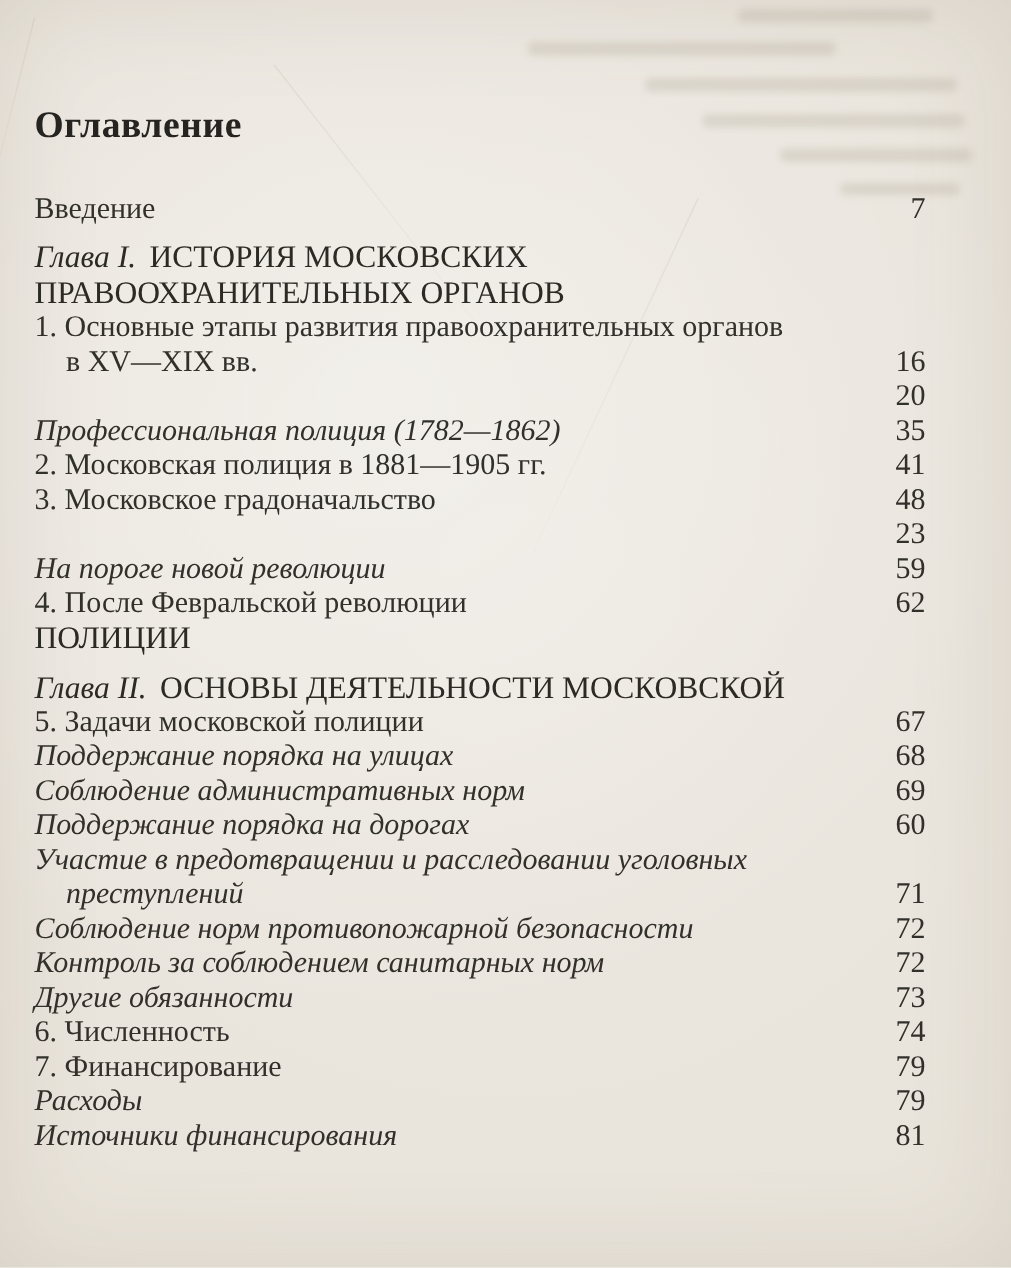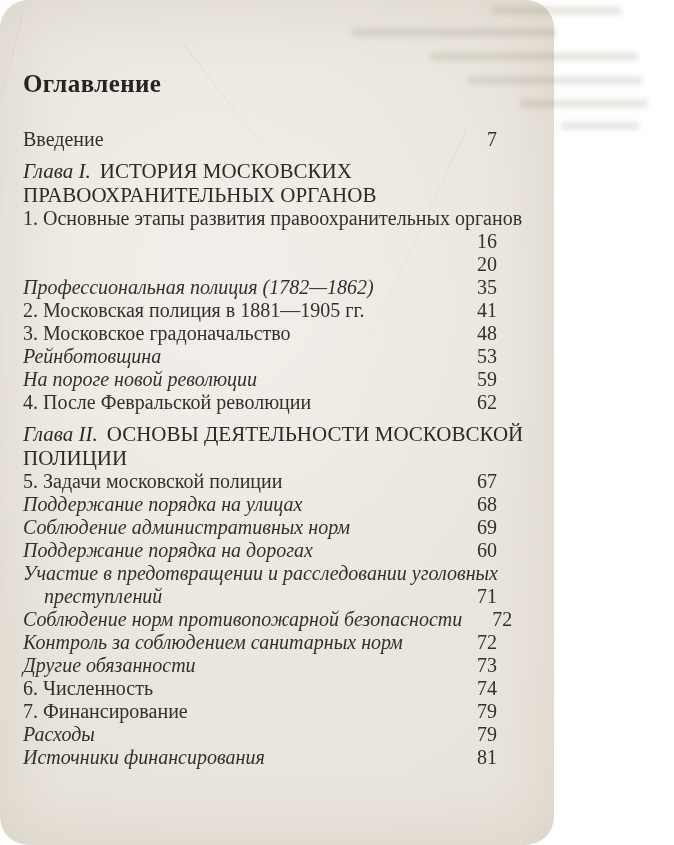--- a/index.html
+++ b/index.html
@@ -3,28 +3,27 @@
 <meta charset="utf-8">
 <style>
   html, body {
     margin: 0; padding: 0;
     width: 674px; height: 845px;
     overflow: hidden;
     font-family: "Liberation Serif", "DejaVu Serif", serif;
   }
   .page {
     position: relative;
-    width: 554px; height: 845px;
+    width: 674px; height: 845px;
     background-color: #eae6de;
     background-image:
       radial-gradient(ellipse 120% 90% at 38% 32%, rgba(255,255,255,0.35) 0%, rgba(255,255,255,0) 55%),
       radial-gradient(ellipse 140% 110% at 50% 45%, #ece8e1 0%, #e8e3da 62%, #e3dcd0 100%);
     box-shadow: inset 0 0 70px rgba(125,108,86,0.14);
     color: #32302b;
-    border-radius: 28px;
   }
   
   .ghost {
     position: absolute;
     background: rgba(148,138,120,0.20);
     border-radius: 4px;
     filter: blur(2.5px);
     pointer-events: none;
   }
   .crease {
@@ -112,20 +111,21 @@
       <span class="txt">ИСТОРИЯ МОСКОВСКИХ</span>
     </div>
     <div class="row chapter">
       <span class="txt">ПРАВООХРАНИТЕЛЬНЫХ ОРГАНОВ</span>
     </div>
 
     <div class="row">
       <span class="txt">1. Основные этапы развития правоохранительных органов</span>
     </div>
     <div class="row indent">
+      <span class="txt">в XV—XIX вв.</span>
       <span class="leader"></span>
       <span class="pg">16</span>
     </div>
 
     <div class="row it">
       <span class="leader"></span>
       <span class="pg">20</span>
     </div>
     <div class="row it">
       <span class="txt">Профессиональная полиция (1782—1862)</span>
@@ -136,42 +136,41 @@
       <span class="txt">2. Московская полиция в 1881—1905 гг.</span>
       <span class="leader"></span>
       <span class="pg">41</span>
     </div>
     <div class="row">
       <span class="txt">3. Московское градоначальство</span>
       <span class="leader"></span>
       <span class="pg">48</span>
     </div>
     <div class="row it">
-      <span class="txt">Рейнботовщина</span>
-      <span class="leader"></span>
-      <span class="pg">53</span>
+      <span class="leader"></span>
+      <span class="pg">23</span>
     </div>
     <div class="row it">
       <span class="txt">На пороге новой революции</span>
       <span class="leader"></span>
       <span class="pg">59</span>
     </div>
     <div class="row">
       <span class="txt">4. После Февральской революции</span>
       <span class="leader"></span>
       <span class="pg">62</span>
     </div>
 
+    <div class="row chapter">
+      <span class="txt">ПОЛИЦИИ</span>
+    </div>
     <div class="row chapter mt-chap2">
       <span class="prefix">Глава II.</span>
       <span class="txt">ОСНОВЫ ДЕЯТЕЛЬНОСТИ МОСКОВСКОЙ</span>
     </div>
-    <div class="row chapter">
-      <span class="txt">ПОЛИЦИИ</span>
-    </div>
 
     <div class="row">
       <span class="txt">5. Задачи московской полиции</span>
       <span class="leader"></span>
       <span class="pg">67</span>
     </div>
     <div class="row it">
       <span class="txt">Поддержание порядка на улицах</span>
       <span class="leader"></span>
       <span class="pg">68</span>

